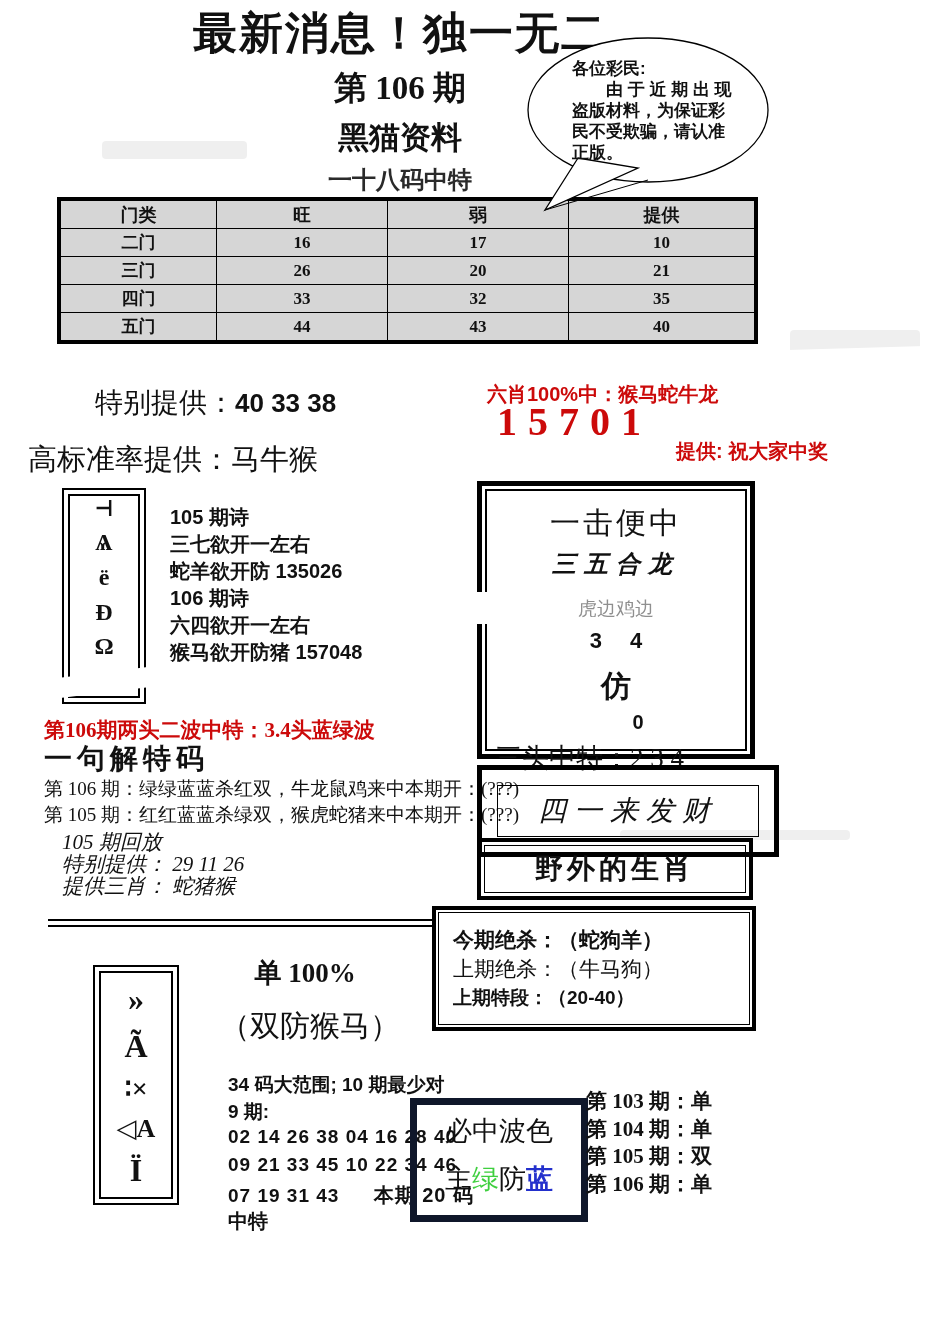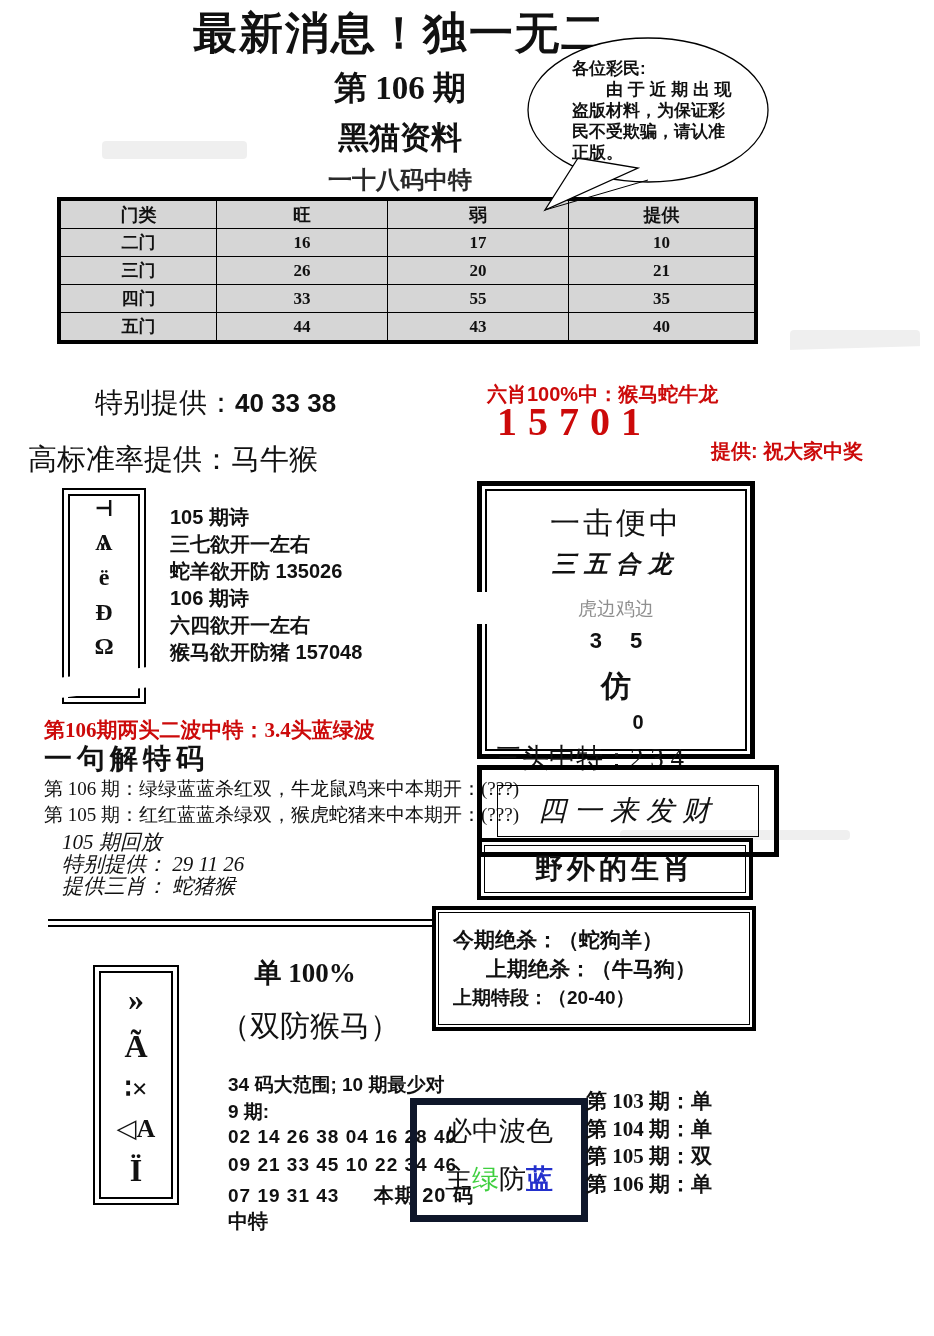--- a/index.html
+++ b/index.html
@@ -68,21 +68,21 @@
       </tr>
       <tr>
         <td>三门</td>
         <td>26</td>
         <td>20</td>
         <td>21</td>
       </tr>
       <tr>
         <td>四门</td>
         <td>33</td>
-        <td>55</td>
+        <td>32</td>
         <td>35</td>
       </tr>
       <tr>
         <td>五门</td>
         <td>44</td>
         <td>43</td>
         <td>40</td>
       </tr>
     </tbody>
       </table>
@@ -100,21 +100,21 @@
 盗版材料，为保证彩
 民不受欺骗，请认准
 正版。</div>
 
   <div class="abs" style="left:95px;top:384px;font-size:28px;z-index:6;">
     <span class="serif">特别提供：</span><span class="sans bold" style="font-size:26px;margin-top:17px;">40 33 38</span>
   </div>
 
   <div class="abs bold sans red" style="left:487px;top:381px;font-size:20px;z-index:6;">六肖100%中：猴马蛇牛龙</div>
   <div class="abs bold serif red" style="left:497px;top:398px;font-size:40px;letter-spacing:11px;z-index:6;">15701</div>
-  <div class="abs bold sans red" style="left:676px;top:438px;font-size:20px;z-index:6;margin-left:35px;">提供: 祝大家中奖</div>
+  <div class="abs bold sans red" style="left:676px;top:438px;font-size:20px;z-index:6;">提供: 祝大家中奖</div>
 
   <div class="abs serif" style="left:28px;top:440px;font-size:29px;">高标准率提供：马牛猴</div>
 
   <div class="abs tbox-outer" style="left:62px;top:488px;width:72px;height:204px;z-index:2;">
     <div class="tbox-inner">
       <div class="glyph bold" style="font-size:22px;">⊣</div>
       <div class="glyph bold" style="font-size:24px;">Ѧ</div>
       <div class="glyph bold" style="font-size:24px;">ë</div>
       <div class="glyph bold" style="font-size:24px;">Ð</div>
       <div class="glyph bold" style="font-size:24px;">Ω</div>
@@ -132,21 +132,21 @@
   </div>
 
   <div class="abs artifact" style="left:38px;top:672px;width:140px;height:20px;transform:rotate(-7deg);z-index:3;"></div>
   <div class="abs artifact" style="left:470px;top:592px;width:18px;height:32px;z-index:3;"></div>
 
   <div class="abs dbox-outer" style="left:477px;top:481px;width:262px;height:262px;z-index:2;">
     <div class="dbox-inner ctr">
       <div class="serif" style="font-size:30px;margin-top:12px;letter-spacing:3px;">一击便中</div>
       <div class="serif bold" style="font-size:24px;font-style:italic;letter-spacing:8px;margin-top:4px;">三五合龙</div>
       <div style="font-size:19px;color:#8f8f8f;margin-top:16px;">虎边鸡边</div>
-      <div class="sans bold" style="font-size:22px;margin-top:4px;">3　 5</div>
+      <div class="sans bold" style="font-size:22px;margin-top:4px;">3　 4</div>
       <div class="serif bold" style="font-size:30px;margin-top:10px;">仿</div>
       <div class="sans bold" style="font-size:20px;margin-top:4px;padding-left:44px;">0</div>
       <div class="serif" style="font-size:27px;margin-top:6px;text-align:left;padding-left:8px;">三头中特：2 3 4</div>
     </div>
   </div>
 
   <div class="abs" style="left:477px;top:765px;width:262px;height:52px;border:5px solid #000;padding:15px;z-index:2;font-style:italic;">
     <div class="dbox-inner ctr" style="border-width:1px;display:flex;align-items:center;justify-content:center;">
       <span class="serif" style="font-size:28px;letter-spacing:8px;">四一来发财</span>
     </div>
@@ -167,21 +167,21 @@
     <div>105 期回放</div>
     <div>特别提供： 29 11 26</div>
     <div>提供三肖： 蛇猪猴</div>
   </div>
 
   <div class="abs hr2" style="left:48px;top:919px;width:402px;"></div>
 
   <div class="abs kbox-outer" style="left:432px;top:906px;width:312px;z-index:4;">
     <div class="kbox-inner sans bold" style="font-size:21px;line-height:29px;">
       <div>今期绝杀：（蛇狗羊）</div>
-      <div style="font-weight:700;margin-left:33px;">上期绝杀：（牛马狗）</div>
+      <div style="font-weight:400;">上期绝杀：（牛马狗）</div>
       <div style="font-size:19px;">上期特段：（20-40）</div>
     </div>
   </div>
 
   <div class="abs tbox-outer" style="left:93px;top:965px;width:74px;height:228px;">
     <div class="tbox-inner">
       <div class="glyph bold" style="font-size:32px;">»</div>
       <div class="glyph bold" style="font-size:32px;">Ã</div>
       <div class="glyph bold" style="font-size:28px;">∶×</div>
       <div class="glyph bold" style="font-size:26px;">◁A</div>

